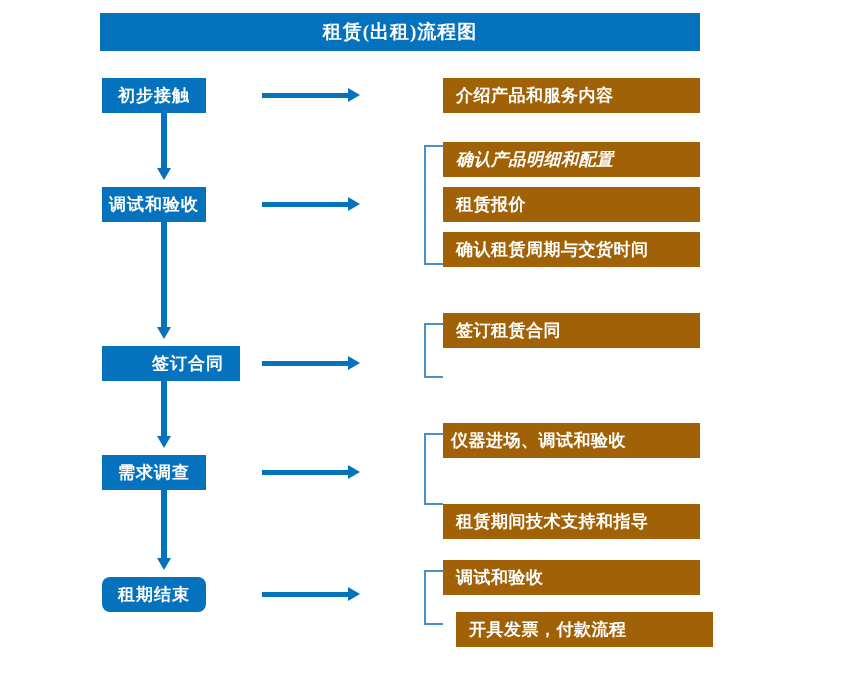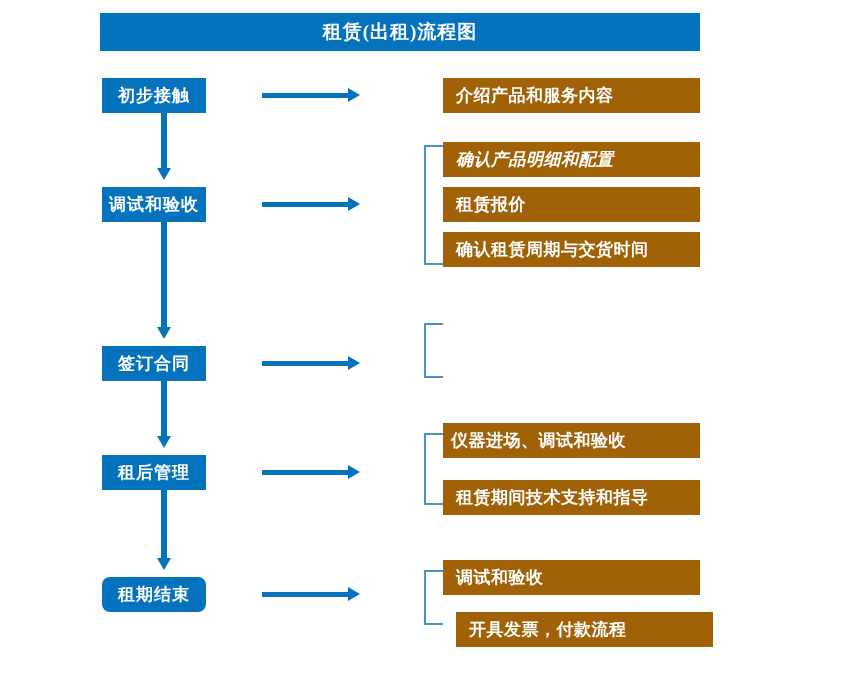--- a/index.html
+++ b/index.html
@@ -134,30 +134,31 @@
 </style>
 </head>
 <body>
 
 <div id="chart">
 
   <div class="title-bar">租赁(出租)流程图</div>
 
   <div class="stage-box" style="top: 78px;">初步接触</div>
   <div class="stage-box" style="top: 187px;">调试和验收</div>
-  <div class="stage-box" style="top: 346px;">签订合同</div>
-  <div class="stage-box" style="top: 455px;">租后管理</div>
+  <div class="stage-box" style="top: 346px; padding-left: 34px;">签订合同</div>
+  <div class="stage-box" style="top: 455px;">需求调查</div>
   <div class="stage-box" style="top: 577px; border-radius: 8px;">租期结束</div>
 
   <div class="detail-box" style="top: 78px;">介绍产品和服务内容</div>
   <div class="detail-box" style="top: 142px; font-style: italic;">确认产品明细和配置</div>
   <div class="detail-box" style="top: 187px;">租赁报价</div>
   <div class="detail-box" style="top: 232px;">确认租赁周期与交货时间</div>
+  <div class="detail-box" style="top: 313px;">签订租赁合同</div>
   <div class="detail-box" style="top: 423px; padding-left: 8px;">仪器进场、调试和验收</div>
-  <div class="detail-box" style="top: 480px;">租赁期间技术支持和指导</div>
+  <div class="detail-box" style="top: 504px;">租赁期间技术支持和指导</div>
   <div class="detail-box" style="top: 560px;">调试和验收</div>
   <div class="detail-box" style="top: 612px; margin-left: 13px;">开具发票，付款流程</div>
 
   <div class="h-arrow" style="top: 88px;">
     <div class="shaft"></div>
     <div class="head"></div>
   </div>
   <div class="h-arrow" style="top: 197px;">
     <div class="shaft"></div>
     <div class="head"></div>

